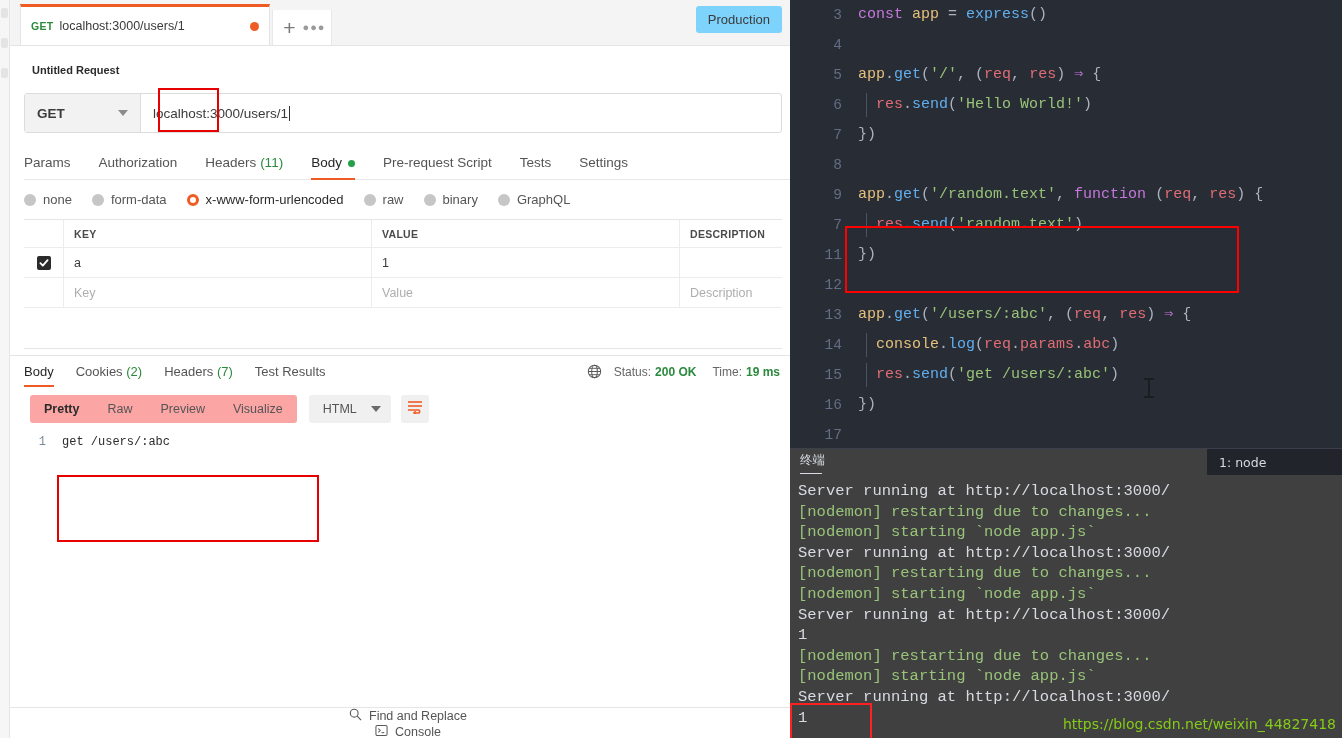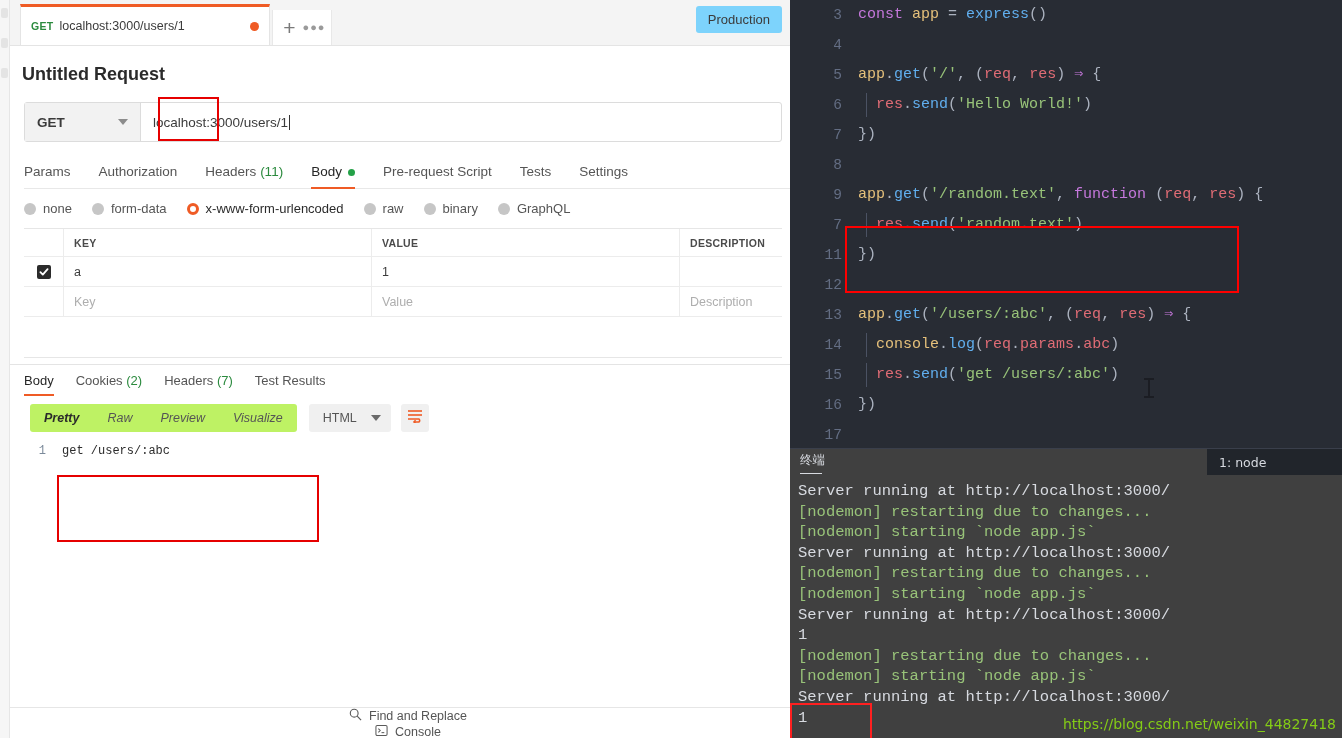--- a/index.html
+++ b/index.html
@@ -115,22 +115,22 @@
     padding: 6px 12px;
     background: #7dd3fc;
     border-radius: 3px;
     font-size: 13px;
     color: #3b3b3b;
     cursor: pointer;
   }
 
   
   .req-title {
-    margin: 18px 0 0 12px;
-    font-size: 18px;
+    margin: 18px 0 0 22px;
+    font-size: 11px;
     font-weight: bold;
     color: #2b2b2b;
   }
 
   
   .urlbar {
     position: relative;
     margin: 17px 8px 0 14px;
     height: 38px;
     border: 1px solid #dcdcdc;
@@ -338,24 +338,23 @@
   .resp-meta .grp { margin-left: 16px; }
 
   
   .prettybar {
     display: flex;
     align-items: center;
     margin: 8px 0 0 20px;
   }
   .seg {
     display: flex;
-    background: #bef264;
+    background: #fca5a5;
     border-radius: 3px;
     overflow: hidden;
-    font-style: italic;
   }
   .seg > div {
     padding: 7px 14px;
     font-size: 12.5px;
     color: #555;
     cursor: pointer;
   }
   .seg > div.active { color: #2b2b2b; font-weight: bold; }
   .fmt {
     display: flex;
@@ -660,20 +659,35 @@
 
       <div class="filler"></div>
 
       <div class="resp-sep"></div>
       <div class="resptabs">
         <div class="resptab active"><span>Body</span></div>
         <div class="resptab"><span>Cookies</span> <span class="cnt">(2)</span></div>
         <div class="resptab"><span>Headers</span> <span class="cnt">(7)</span></div>
         <div class="resptab"><span>Test Results</span></div>
 
+        <div class="resp-meta">
+          <span style="margin-right:12px;display:flex;">
+            <svg width="15" height="15" viewBox="0 0 16 16">
+              <circle cx="8" cy="8" r="6.6" fill="none" stroke="#5a5a5a" stroke-width="1.1"></circle>
+              <ellipse cx="8" cy="8" rx="3" ry="6.6" fill="none" stroke="#5a5a5a" stroke-width="1.1"></ellipse>
+              <line x1="1.4" y1="8" x2="14.6" y2="8" stroke="#5a5a5a" stroke-width="1.1"></line>
+              <line x1="2.4" y1="4.6" x2="13.6" y2="4.6" stroke="#5a5a5a" stroke-width="1"></line>
+              <line x1="2.4" y1="11.4" x2="13.6" y2="11.4" stroke="#5a5a5a" stroke-width="1"></line>
+            </svg>
+          </span>
+          <span>Status:</span>
+          <span class="val">200 OK</span>
+          <span class="grp">Time:</span>
+          <span class="val">19 ms</span>
+        </div>
       </div>
 
       <div class="prettybar">
         <div class="seg">
           <div class="active">Pretty</div>
           <div>Raw</div>
           <div>Preview</div>
           <div>Visualize</div>
         </div>
         <div class="fmt">

